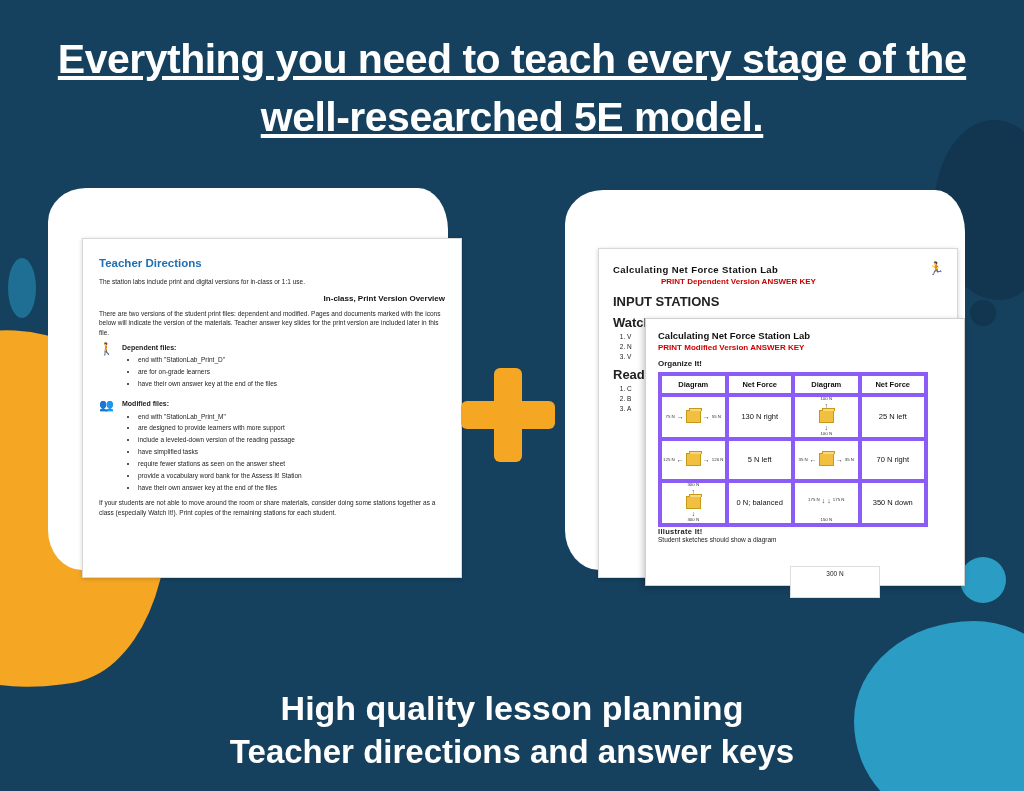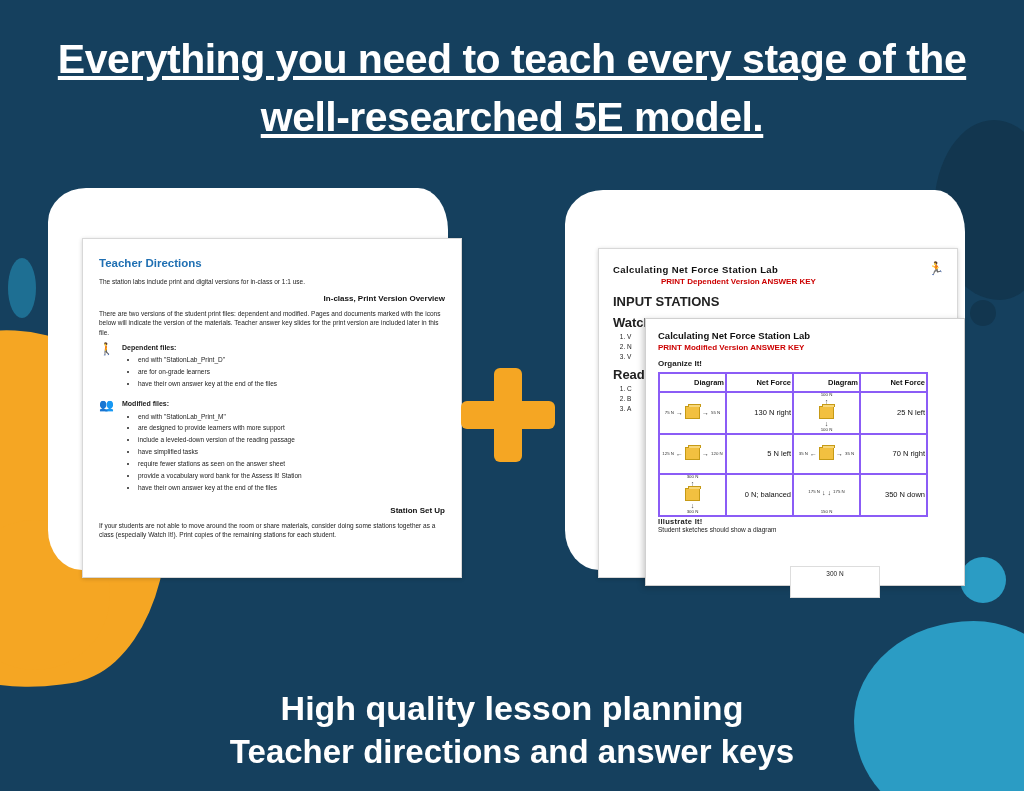--- a/index.html
+++ b/index.html
@@ -296,22 +296,22 @@
     margin: 4px 0 4px 0;
     font-size: 8px;
     font-weight: bold;
   }
   table.nf {
     border-collapse: collapse;
     width: 270px;
     table-layout: fixed;
   }
   table.nf th, table.nf td {
-    border: 2px solid #8b5cf6;
-    text-align: right;
+    border: 4px solid #8b5cf6;
+    text-align: center;
     vertical-align: middle;
     font-size: 7px;
     padding: 2px 1px;
   }
   table.nf th {
     font-weight: bold;
     font-size: 7.5px;
     height: 13px;
     color: #111;
   }
@@ -437,21 +437,20 @@
           <li>are designed to provide learners with more support</li>
           <li>include a leveled-down version of the reading passage</li>
           <li>have simplified tasks</li>
           <li>require fewer stations as seen on the answer sheet</li>
           <li>provide a vocabulary word bank for the Assess It! Station</li>
           <li>have their own answer key at the end of the files</li>
         </ul>
       </div>
     </div>
 
-    <h3>Station Set Up</h3>
     <p>If your students are not able to move around the room or share materials, consider doing some stations together as a class (especially Watch It!). Print copies of the remaining stations for each student.</p>
   </div>
 
   <div class="plus"></div>
 
   <div class="card card-right"></div>
 
   <div class="doc-right">
     <div class="run-icon">🏃</div>
     <h2>Calculating Net Force Station Lab</h2>

